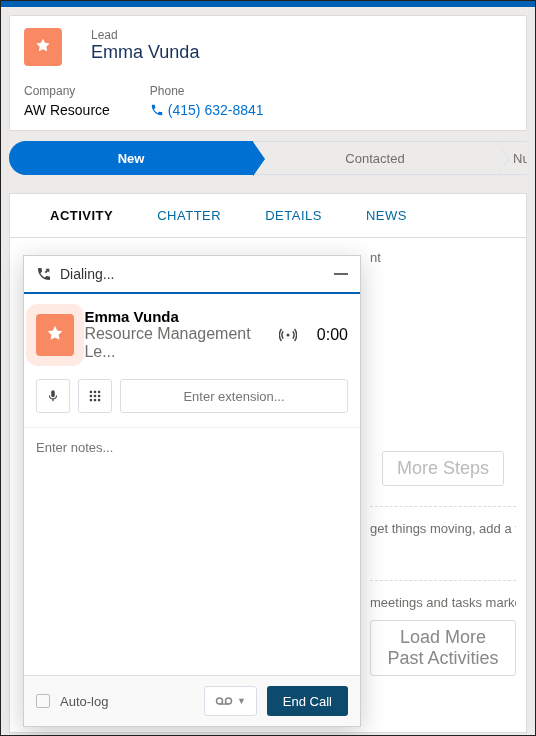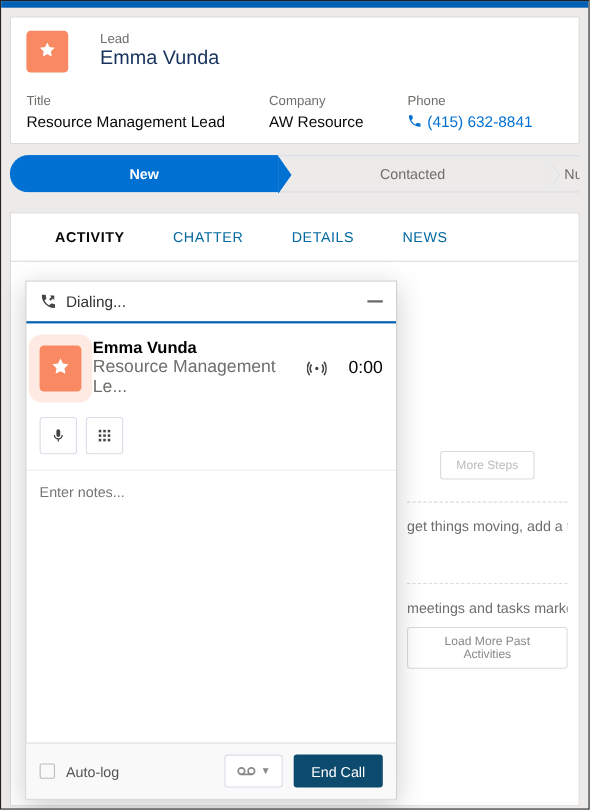--- a/index.html
+++ b/index.html
@@ -22,21 +22,21 @@
   .chev.active { background:#0070d2; color:#fff; font-weight:600; border-radius: 17px 0 0 17px; border-color:#0070d2;}
   .chev.active:after { border-left-color:#0070d2; }
   .chev.active:before { border-left-color:#0070d2; }
   .chev.last { flex: 0 0 30px; justify-content:flex-start; padding-left:16px; overflow:hidden;}
   .chev.last:after, .chev.last:before { display:none; }
   .tabs-card { background:#fff; margin:18px 8px 8px 8px; border:1px solid #dddbda; padding: 0; position:relative; height: 540px;}
   .tabs { display:flex; padding: 0 18px; border-bottom:1px solid #dddbda; }
   .tab { padding: 14px 22px; font-size: 13px; color:#0369a1; letter-spacing:0.5px; cursor:pointer;}
   .tab.active { color:#080707; font-weight:700; }
   .bg-content { position:absolute; right:10px; left:360px; top:56px; font-size:13px; color:#706e6b;}
-  .bg-btn { display:inline-block; border:1px solid #dddbda; border-radius:3px; padding:6px 14px; font-size:11px; color:#bbb; }
+  .bg-btn { display:inline-block; border:1px solid #dddbda; border-radius:3px; padding:6px 14px; font-size:18px; color:#bbb; }
   .bg-row { border-top:1px dashed #dddbda; padding:14px 0 4px 0; white-space:nowrap; overflow:hidden;}
   
   .dialer { position:absolute; left:22px; top:254px; width:338px; height:472px; background:#fff; border:1px solid #cfcfcf; box-shadow: 0 6px 24px rgba(0,0,0,0.2); display:flex; flex-direction:column;}
   .dialer-head { display:flex; align-items:center; gap:8px; padding:10px 12px; border-bottom:2px solid #005fb2; font-size:14px; color:#333;}
   .dialer-head .spacer{flex:1;}
   .minimize{ width:14px; height:2px; background:#666;}
   .call-row { display:flex; align-items:center; gap:10px; padding:14px 12px 10px 12px;}
   .call-avatar { width:42px; height:42px; background:#f88962; border-radius:4px; display:flex;align-items:center;justify-content:center; box-shadow: 0 0 0 10px rgba(248,137,98,0.18);}
   .call-avatar svg{fill:#fff;}
   .call-name{ font-size:15px; font-weight:600; }
@@ -66,24 +66,20 @@
           <path d="M12 2l2.4 5 5.6.8-4 3.9.9 5.5L12 14.8 7.1 17.2 8 11.7l-4-3.9 5.6-.8z"></path>
         </svg>
     </div>
     <div>
       <div class="lead-sub">Lead</div>
       <div class="lead-name">Emma Vunda</div>
     </div>
   </div>
   <div class="fields">
     <div>
-      <div class="field-label">Title</div>
-      <div class="field-value">Resource Management Lead</div>
-    </div>
-    <div>
       <div class="field-label">Company</div>
       <div class="field-value">AW Resource</div>
     </div>
     <div>
       <div class="field-label">Phone</div>
       <div class="field-value phone">
         <svg width="14" height="14" viewBox="0 0 24 24" fill="#0070d2">
             <path d="M6.6 10.8c1.4 2.8 3.8 5.1 6.6 6.6l2.2-2.2c.3-.3.7-.4 1-.2 1.1.4 2.4.6 3.6.6.6 0 1 .4 1 1V20c0 .6-.4 1-1 1C10.6 21 3 13.4 3 4c0-.6.4-1 1-1h3.5c.6 0 1 .4 1 1 0 1.2.2 2.5.6 3.6.1.4 0 .8-.3 1l-2.2 2.2z"></path>
           </svg>
         <span>(415) 632-8841</span>
@@ -99,20 +95,21 @@
 </div>
 
 <div class="tabs-card">
   <div class="tabs">
     <div class="tab active">ACTIVITY</div>
     <div class="tab">CHATTER</div>
     <div class="tab">DETAILS</div>
     <div class="tab">NEWS</div>
   </div>
   <div class="bg-content">
+    <div style="margin-bottom:26px;">nt</div>
     <div style="height:160px;"></div>
     <div style="text-align:center; margin-bottom:20px;"><span class="bg-btn">More Steps</span></div>
     <div class="bg-row">get things moving, add a task o</div>
     <div style="height:40px;"></div>
     <div class="bg-row">meetings and tasks marked a</div>
     <div style="text-align:center;margin-top:6px;"><span class="bg-btn" style="color:#888;">Load More Past Activities</span></div>
   </div>
 </div>
 
 <div class="dialer">
@@ -153,20 +150,21 @@
           <rect x="10" y="3" width="4" height="4"></rect>
           <rect x="17" y="3" width="4" height="4"></rect>
           <rect x="3" y="10" width="4" height="4"></rect>
           <rect x="10" y="10" width="4" height="4"></rect>
           <rect x="17" y="10" width="4" height="4"></rect>
           <rect x="3" y="17" width="4" height="4"></rect>
           <rect x="10" y="17" width="4" height="4"></rect>
           <rect x="17" y="17" width="4" height="4"></rect>
         </svg>
     </div>
+    <input class="ext-input" placeholder="Enter extension..." style="">
   </div>
   <div class="notes">
     <textarea placeholder="Enter notes..." style=""></textarea>
   </div>
   <div class="dialer-foot">
     <div class="checkbox"></div>
     <span class="autolog">Auto-log</span>
     <div class="spacer"></div>
     <div class="vm-btn">
       <svg width="18" height="10" viewBox="0 0 24 12" fill="none" stroke="#888" stroke-width="2">

